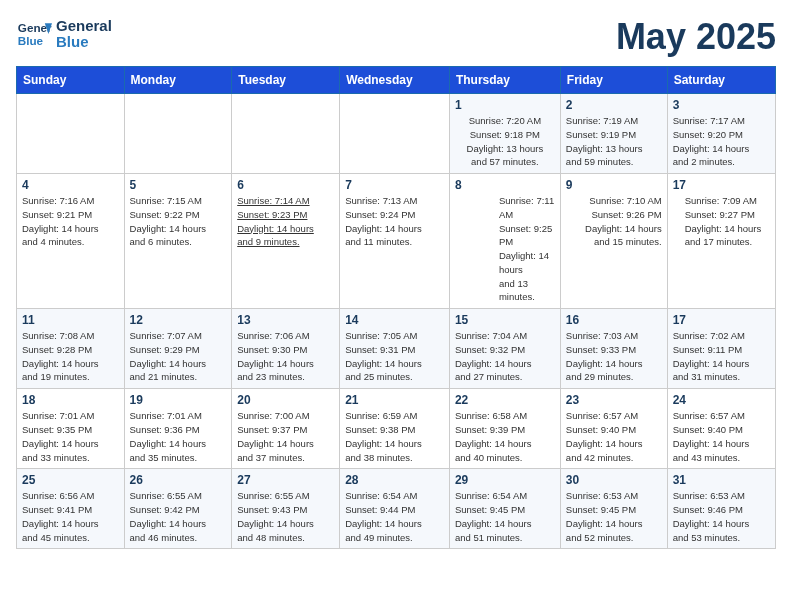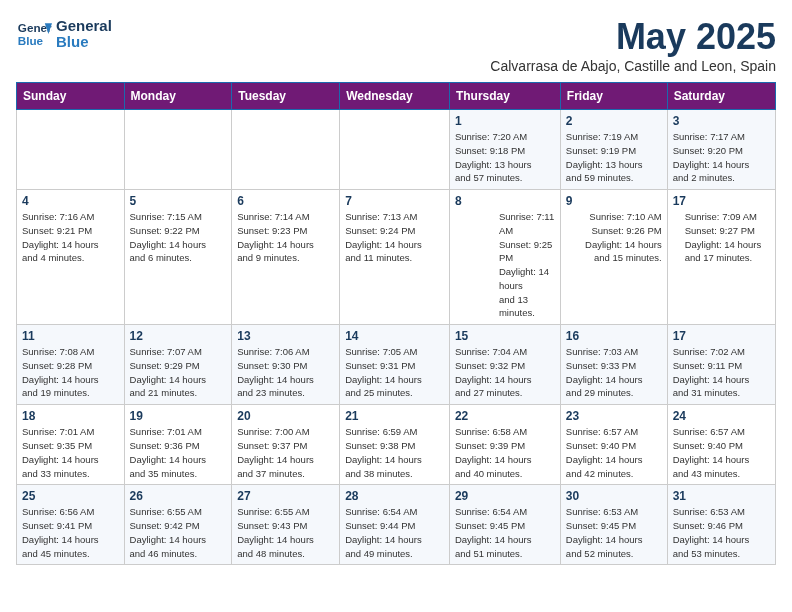--- a/index.html
+++ b/index.html
@@ -36,21 +36,21 @@
     .subtitle {
       font-size: 14px;
       color: #333;
     }
     table {
       width: 100%;
       border-collapse: collapse;
       font-size: 10px;
     }
     thead th {
-      background-color: #701a75;
+      background-color: #1d4ed8;
       color: #fff;
       text-align: left;
       padding: 6px 6px;
       font-size: 12px;
       font-weight: bold;
       border: 1px solid #1a6aae;
     }
     tbody td {
       border: 1px solid #ccc;
       vertical-align: top;
@@ -86,21 +86,20 @@
       <text x="2" y="32" font-size="13" font-weight="bold" fill="#2a7bbf" font-family="Arial">Blue</text>
       <polygon points="32,8 40,8 36,20" fill="#2a7bbf"></polygon>
     </svg>
     <div>
       <div style="font-size:15px;font-weight:bold;color:#1a3a5c;line-height:1.1;">General</div>
       <div style="font-size:15px;font-weight:bold;color:#2a7bbf;line-height:1.1;">Blue</div>
     </div>
   </div>
   <div class="title-area">
     <div class="month-title">May 2025</div>
-    <div class="subtitle">Calvarrasa de Abajo, Castille and Leon, Spain</div>
   </div>
 </div>
 
 <table>
   <thead>
     <tr id="header-row">
         <th>Sunday</th>
         <th>Monday</th>
         <th>Tuesday</th>
         <th>Wednesday</th>
@@ -110,21 +109,21 @@
       </tr>
   </thead>
   <tbody id="calendar-body">
       <tr>
         <td class="empty"></td>
         <td class="empty"></td>
         <td class="empty"></td>
         <td class="empty"></td>
         <td>
           <span class="day-number">1</span>
-          <div class="day-info" style="white-space: pre-line;">Sunrise: 7:20 AM
+          <div class="day-info" style="white-space: pre-line; text-align: center;">Sunrise: 7:20 AM
 Sunset: 9:18 PM
 Daylight: 13 hours
 and 57 minutes.</div>
         </td>
         <td>
           <span class="day-number">2</span>
           <div class="day-info" style="white-space: pre-line;">Sunrise: 7:19 AM
 Sunset: 9:19 PM
 Daylight: 13 hours
 and 59 minutes.</div>
@@ -147,21 +146,21 @@
         </td>
         <td>
           <span class="day-number">5</span>
           <div class="day-info" style="white-space: pre-line;">Sunrise: 7:15 AM
 Sunset: 9:22 PM
 Daylight: 14 hours
 and 6 minutes.</div>
         </td>
         <td>
           <span class="day-number">6</span>
-          <div class="day-info" style="white-space: pre-line;">Sunrise: 7:14 AM
+          <div class="day-info" style="white-space: pre-line; text-decoration: underline;">Sunrise: 7:14 AM
 Sunset: 9:23 PM
 Daylight: 14 hours
 and 9 minutes.</div>
         </td>
         <td>
           <span class="day-number">7</span>
           <div class="day-info" style="white-space: pre-line;">Sunrise: 7:13 AM
 Sunset: 9:24 PM
 Daylight: 14 hours
 and 11 minutes.</div>

